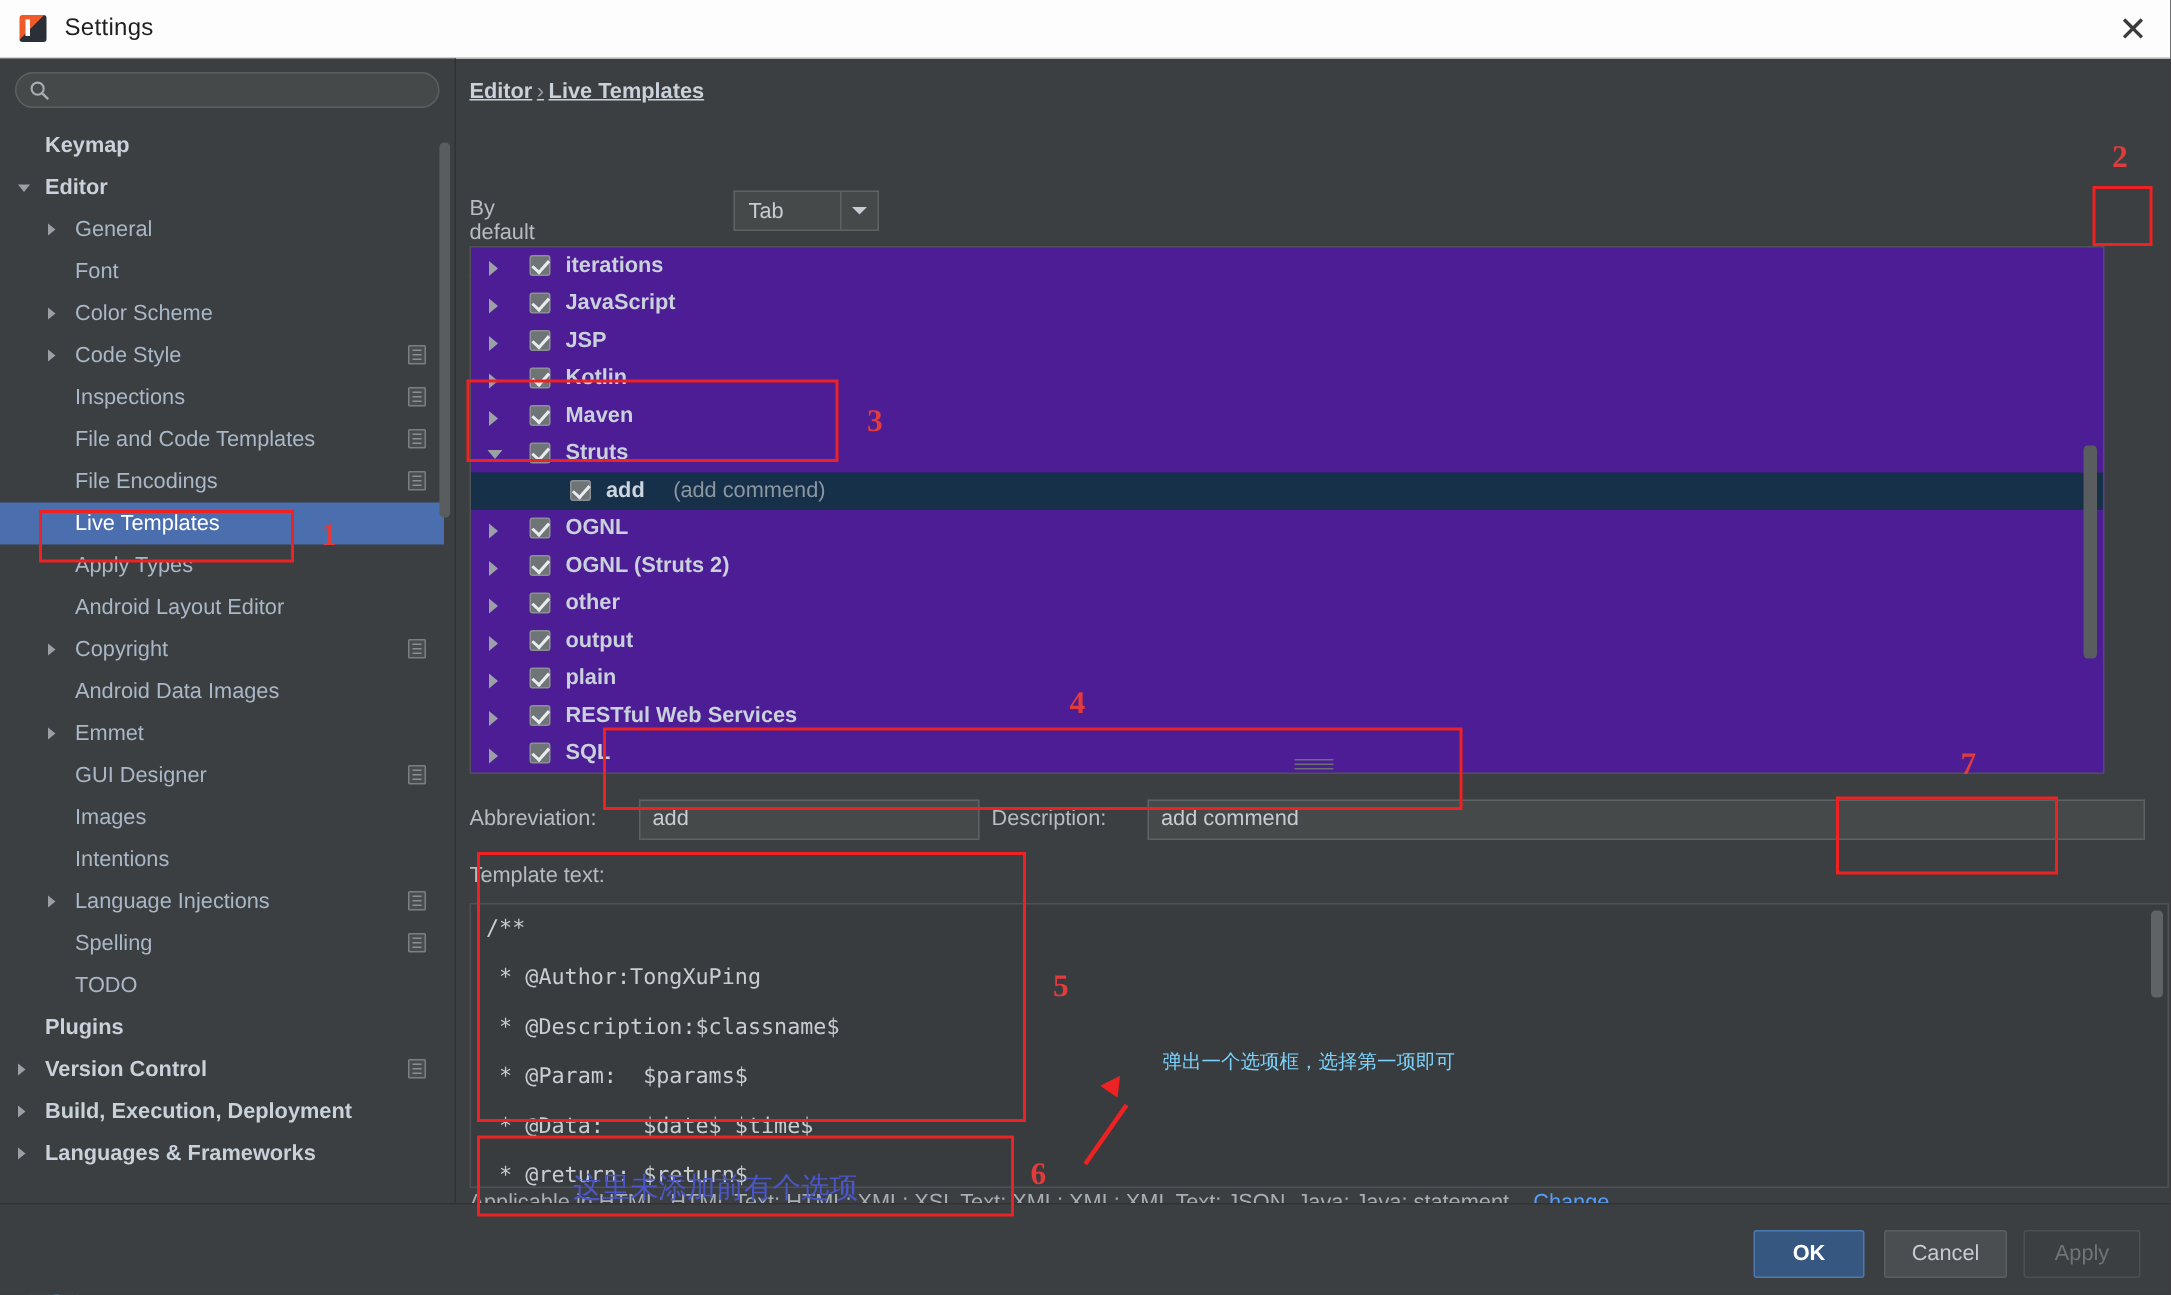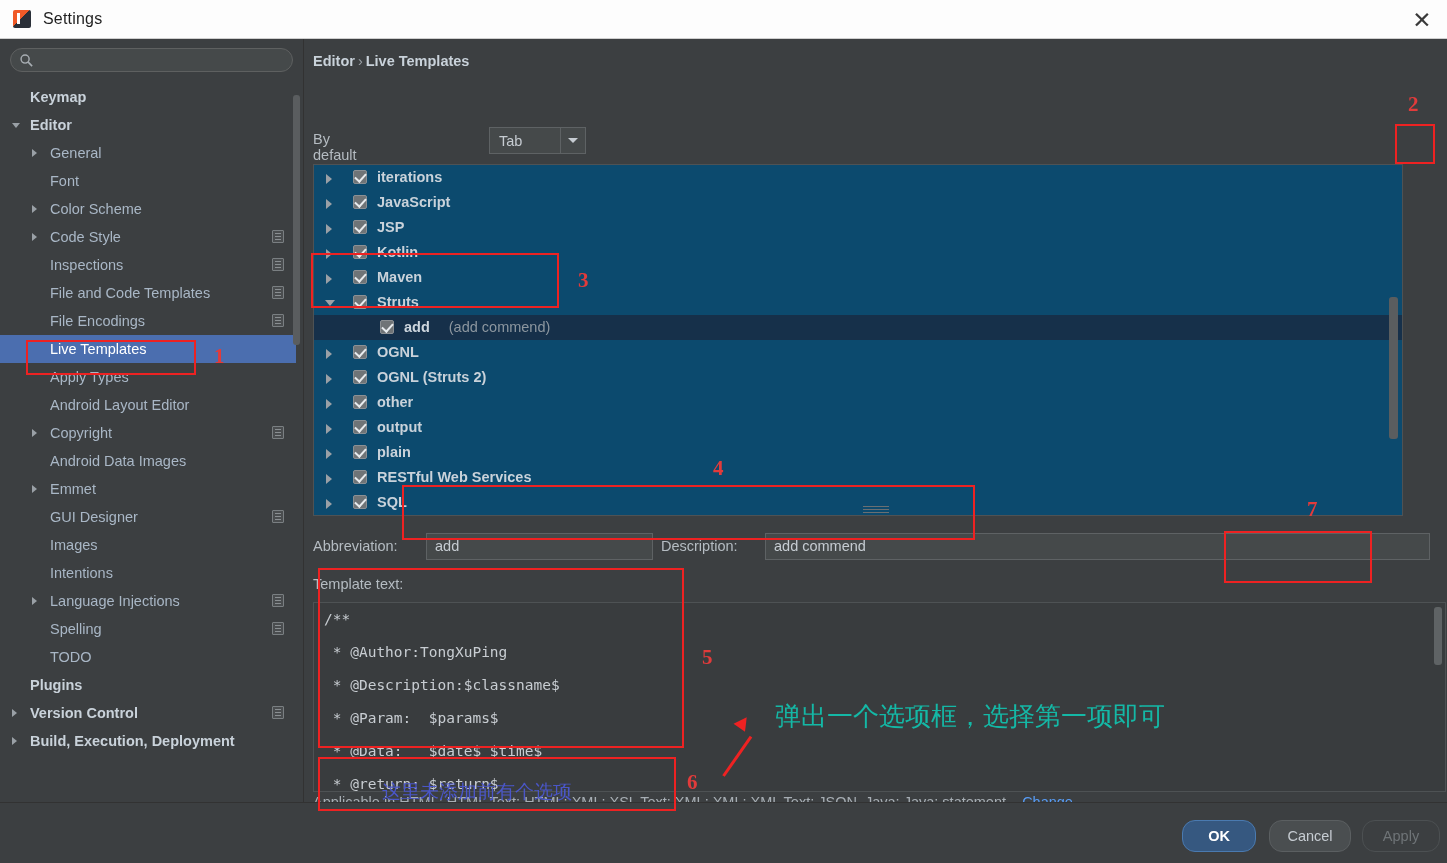--- a/index.html
+++ b/index.html
@@ -88,21 +88,21 @@
     position:absolute; left:20px; top:808px; width:32px; height:32px;
     border-radius:50%; border:1px solid #55595b; background:#44484a;
     color:#4e9ad6; font-size:18px; font-weight:bold; text-align:center;
     line-height:30px;
   }
 
   
   .main { position:absolute; left:305px; top:39px; width:1142px; height:763px; }
   .breadcrumb {
     position:absolute; left:8px; top:14px; font-size:14.5px;
-    font-weight:bold; color:#c9d2da;
+    font-weight:bold; color:#c9d2da;text-decoration:underline;
   }
   .breadcrumb .sep { font-weight:normal; color:#9aa0a6; padding:0 3px; }
 
   .expandrow { position:absolute; left:8px; top:88px; }
   .lbl-expand { position:absolute; left:0; top:4px; font-size:14.5px; color:#b5bcc2; }
   .combo {
     position:absolute; height:27px; background:#45494a;
     border:1px solid #5e6264; display:flex; align-items:center;
   }
   .combo .cval { padding-left:9px; font-size:14.5px; color:#c6ccd2; }
@@ -111,21 +111,21 @@
     border-left:1px solid #5e6264; display:flex; align-items:center; justify-content:center;
   }
   .caret {
     width:0;height:0;border-left:5px solid transparent;border-right:5px solid transparent;
     border-top:5px solid #c6ccd2;
   }
 
   
   .ttree {
     position:absolute; left:8px; top:125px; width:1090px; height:352px;
-    background:#0c4a6e; border:1px solid #4e5254; overflow:hidden;
+    background:#4c1d95; border:1px solid #4e5254; overflow:hidden;
   }
   .ttrow { position:relative; height:25px; line-height:25px; font-size:14.5px; }
   .ttrow.selrow { background:#16304a; }
   .ttarrow {
     position:absolute; left:12px; top:9px; width:0;height:0;
     border-left:6px solid #9aa0a6; border-top:5px solid transparent; border-bottom:5px solid transparent;
   }
   .ttarrow.down {
     border-left:5px solid transparent; border-right:5px solid transparent;
     border-top:6px solid #9aa0a6; top:10px; left:11px;
@@ -176,34 +176,34 @@
   }
   .applicable .chg { color:#589df6; }
   .optionsgrp { position:absolute; left:1159px; top:594px; width:280px; }
 
   
   .bottombar {
     position:absolute; left:0; top:802px; width:1447px; height:61px;
     background:#3c3f41; border-top:1px solid #323232;
   }
   .btn {
-    position:absolute; top:17px; height:32px; border-radius:13px;
-    font-size:14.5px; text-align:center; line-height:30px;margin-left:13px;
+    position:absolute; top:17px; height:32px; border-radius:2px;
+    font-size:14.5px; text-align:center; line-height:30px;
   }
   .btn.primary { background:#365880; border:1px solid #4a7ab0; color:#ffffff; font-weight:bold; }
   .btn.normal { background:#4a4e50; border:1px solid #5b5f61; color:#c6ccd2; }
   .btn.disabled { background:#42464800; border:1px solid #4c5052; color:#6f7477; }
 
   
   .anno { position:absolute; border:2.5px solid #ee2222; pointer-events:none; }
   .annonum {
     position:absolute; color:#e23b3b; font-size:21px; font-weight:bold;
     font-family:"Liberation Serif", serif;
   }
-  .annotext-red { position:absolute; color:#14b8a6; font-size:26px; white-space:nowrap; }
+  .annotext-red { position:absolute; color:#7dd3fc; font-size:13px; white-space:nowrap; }
   .annotext-blue { position:absolute; color:#4a56c8; font-size:19px; white-space:nowrap; }
   .arrowline {
     position:absolute; width:3px; background:#ee2222; transform-origin:bottom center;
   }
   .arrowhead {
     position:absolute; width:0;height:0;
     border-left:7px solid transparent; border-right:7px solid transparent;
     border-bottom:13px solid #ee2222;
   }
 </style>
@@ -310,20 +310,24 @@
           <span class="lbl" style="left: 30px;">Plugins</span>
         </div>
         <div class="trow bold">
           <span class="arrow" style="left: 12px;"></span>
           <span class="lbl" style="left: 30px;">Version Control</span>
           <span class="copyglyph"></span>
         </div>
         <div class="trow bold">
           <span class="arrow" style="left: 12px;"></span>
           <span class="lbl" style="left: 30px;">Build, Execution, Deployment</span>
+        </div>
+        <div class="trow bold">
+          <span class="arrow" style="left: 12px;"></span>
+          <span class="lbl" style="left: 30px;">Languages &amp; Frameworks</span>
         </div>
       </div>
     <div class="sb-thumb" style="top:56px; height:250px; right:3px;"></div>
 
     <div class="helpbtn">?</div>
   </div>
 
   <div class="main">
 
     <div class="breadcrumb">

